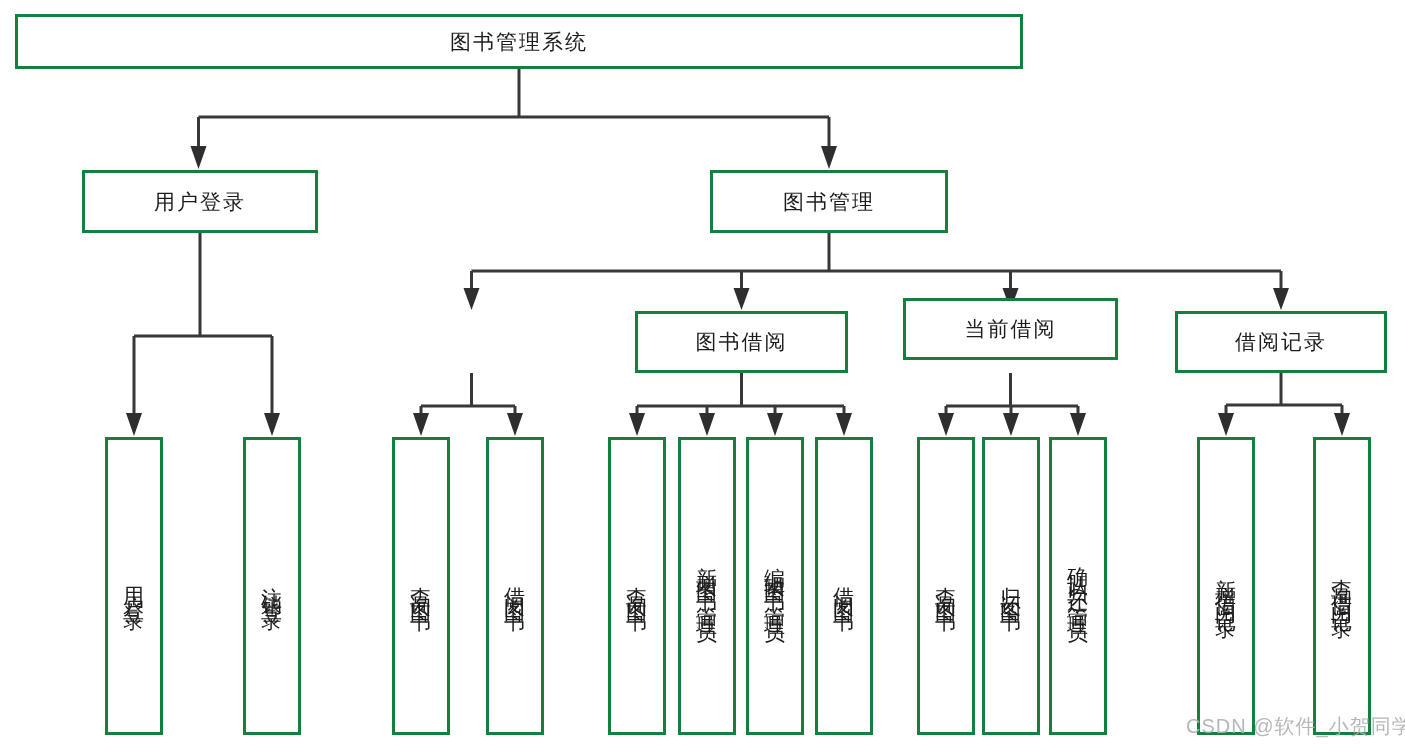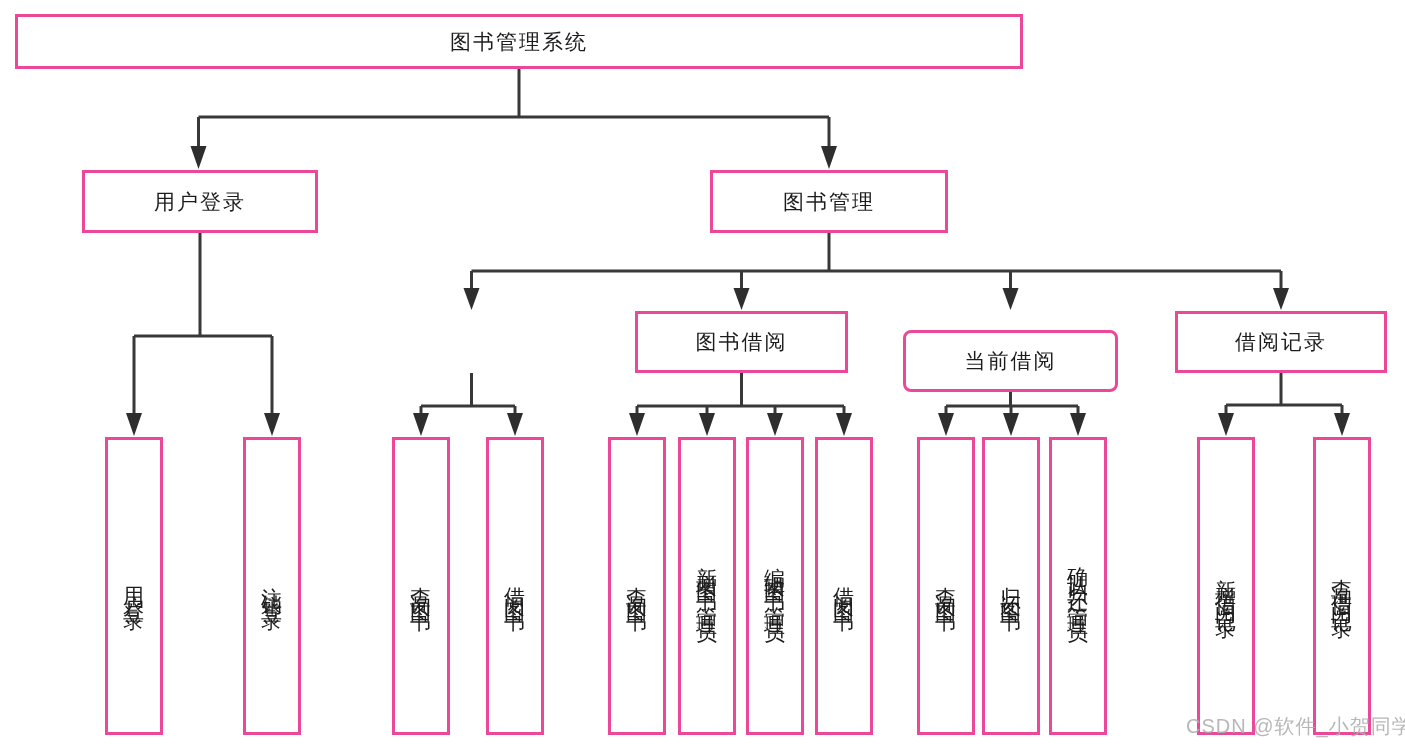--- a/index.html
+++ b/index.html
@@ -18,21 +18,21 @@
   .wires {
     position: absolute;
     left: 0;
     top: 0;
     pointer-events: none;
   }
   .node {
     position: absolute;
     box-sizing: border-box;
     background: #ffffff;
-    border: 3px solid #ec4899;
+    border: 3px solid #15803d;
     color: #1c1c1c;
     display: flex;
     align-items: center;
     justify-content: center;
     font-size: 21px;
     letter-spacing: 2px;
     white-space: nowrap;
   }
   .leaf {
     writing-mode: vertical-rl;
@@ -104,21 +104,21 @@
       <path d="M1334 413 L1350 413 L1342 436 Z"></path>
     </g>
   </svg>
 
   <div class="node" style="left:15px; top:14px; width:1008px; height:55px;">图书管理系统</div>
 
   <div class="node" style="left:82px; top:170px; width:236px; height:63px;">用户登录</div>
   <div class="node" style="left:710px; top:170px; width:238px; height:63px;">图书管理</div>
 
   <div class="node" style="left:635px; top:311px; width:213px; height:62px;">图书借阅</div>
-  <div class="node" style="left:903px; top:330px; width:215px; height:62px;border-radius:8px;">当前借阅</div>
+  <div class="node" style="left:903px; top:298px; width:215px; height:62px;">当前借阅</div>
   <div class="node" style="left:1175px; top:311px; width:212px; height:62px;">借阅记录</div>
 
   <div class="node leaf" style="left:105px; top:437px; width:58px; height:298px;">用户登录</div>
   <div class="node leaf" style="left:243px; top:437px; width:58px; height:298px;">注销登录</div>
 
   <div class="node leaf" style="left:392px; top:437px; width:58px; height:298px;">查询图书</div>
   <div class="node leaf" style="left:486px; top:437px; width:58px; height:298px;">借阅图书</div>
 
   <div class="node leaf" style="left:608px; top:437px; width:58px; height:298px;">查询图书</div>
   <div class="node leaf" style="left:678px; top:437px; width:58px; height:298px;">新增图书（管理员）</div>

